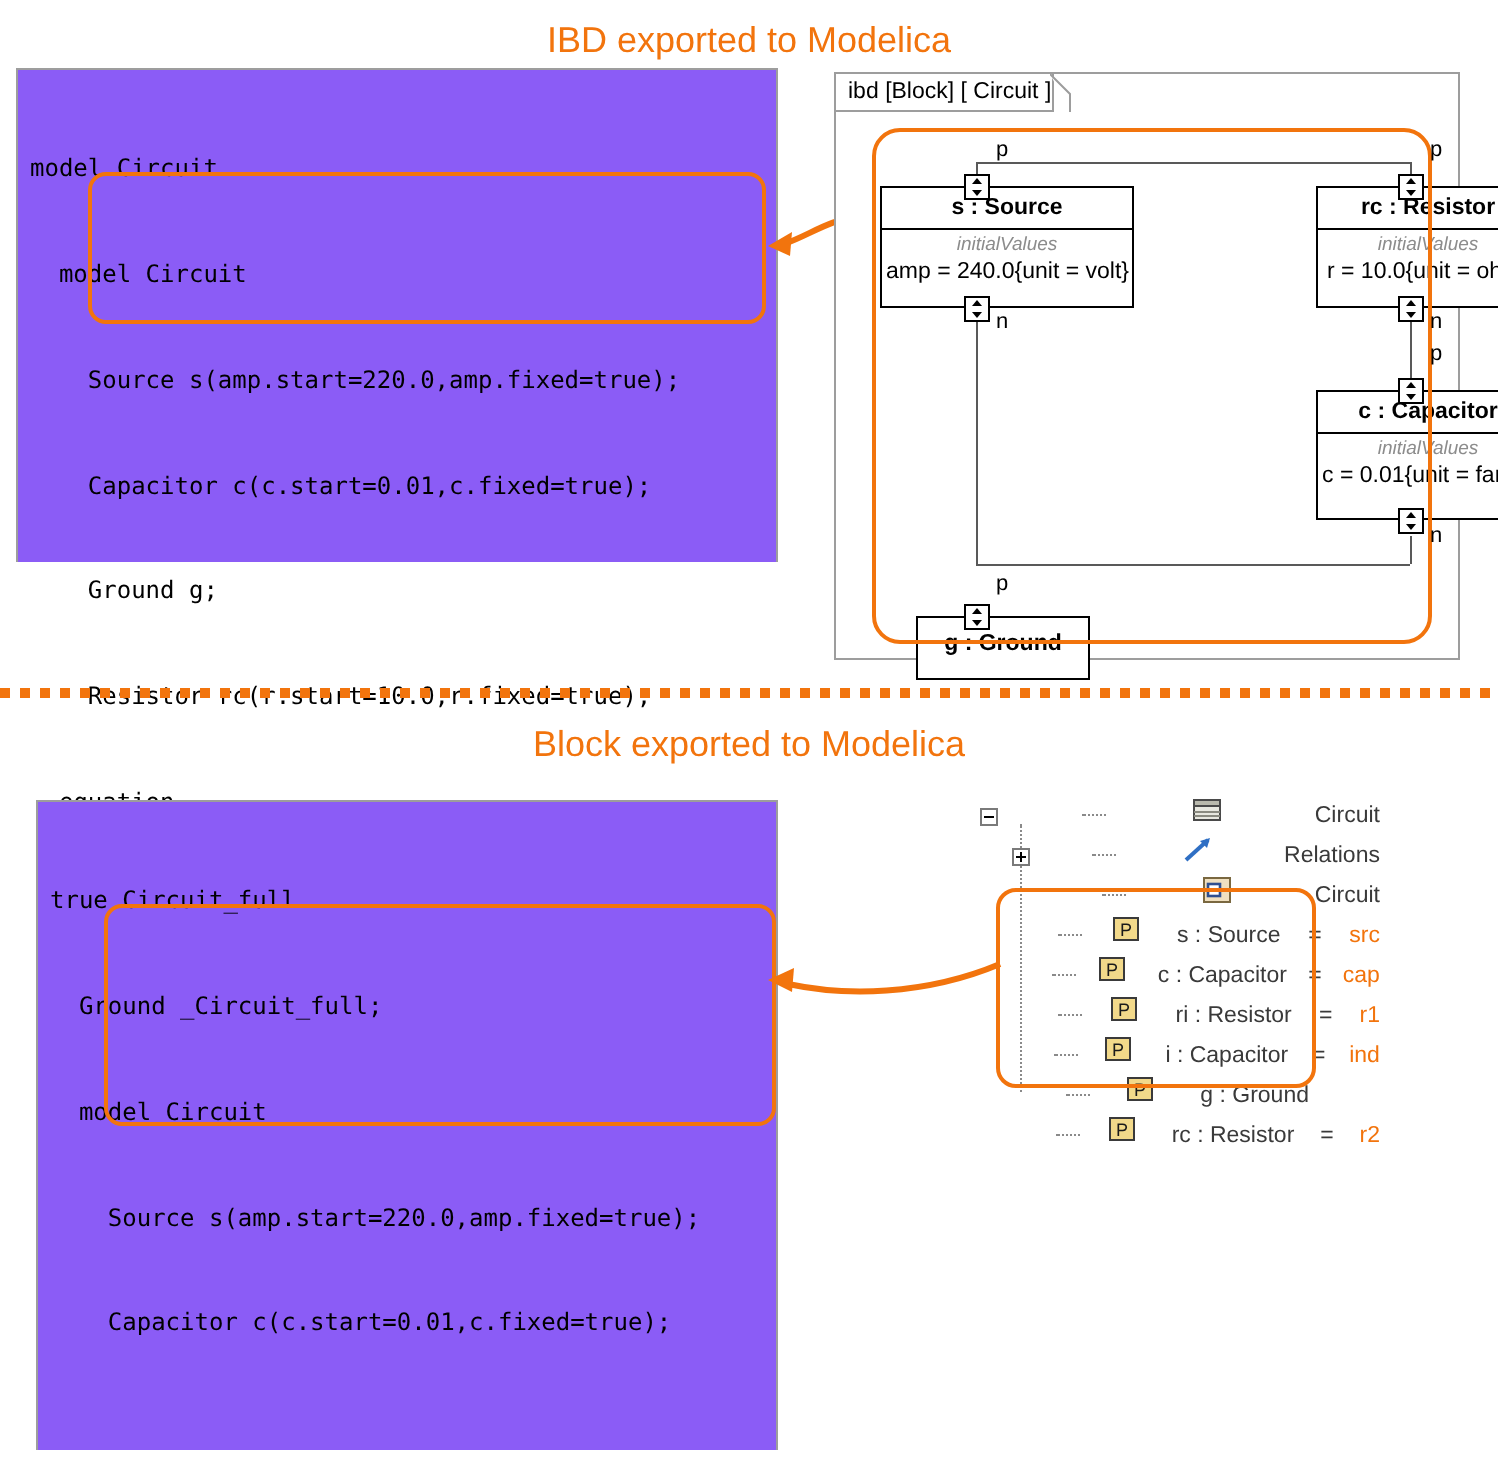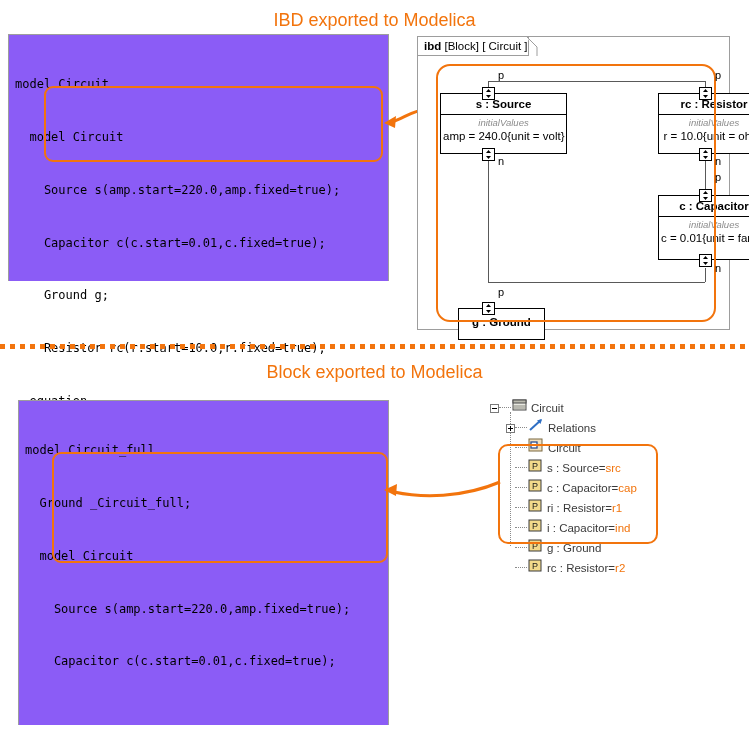--- a/index.html
+++ b/index.html
@@ -98,21 +98,21 @@
     padding: 0 0 0 6px;
     border-right: 1px solid #9d9d9d;
     border-bottom: 1px solid #9d9d9d;
     box-sizing: border-box;
     font-size: 11.5px;
     line-height: 19px;
     color: #000;
     white-space: nowrap;
     background: #fff;
   }
-  #ibd-header .kw { font-weight: bold; }
+  #ibd-header .kw { font-weight: normal; }
   #ibd-header-clip {
     position: absolute;
     right: -9px;
     top: 0;
     width: 10px;
     height: 20px;
   }
   
   #ibd-hl {
     position: absolute;
@@ -197,20 +197,21 @@
     font-size: 11.5px;
     color: #3a3a3a;
   }
   .tree-row {
     position: relative;
     height: 20px;
     line-height: 20px;
     white-space: nowrap;
     display: flex;
     align-items: center;
+    justify-content: space-between;
   }
   .tree-expander {
     width: 9px; height: 9px;
     border: 1px solid #7a7a7a;
     background: #fff;
     position: relative;
     flex: 0 0 auto;
     box-sizing: border-box;
   }
   .tree-expander::before {
@@ -386,21 +387,21 @@
   <div class="port-label" style="left:80px; top:249px;">p</div>
 
   <div id="ibd-hl"></div>
 </div>
 
 <div class="divider"></div>
 
 <div class="section-title" id="title-block">Block exported to Modelica</div>
 
 <div class="code-panel" id="code-panel-full">
-  <div class="code-line">model Circuit_full</div>
+  <div class="code-line">true Circuit_full</div>
   <div class="code-line">  Ground _Circuit_full;</div>
   <div class="code-line">  model Circuit</div>
   <div class="code-line">    Source s(amp.start=220.0,amp.fixed=true);</div>
   <div class="code-line">    Capacitor c(c.start=0.01,c.fixed=true);</div>
   
   
   
   
   
   

